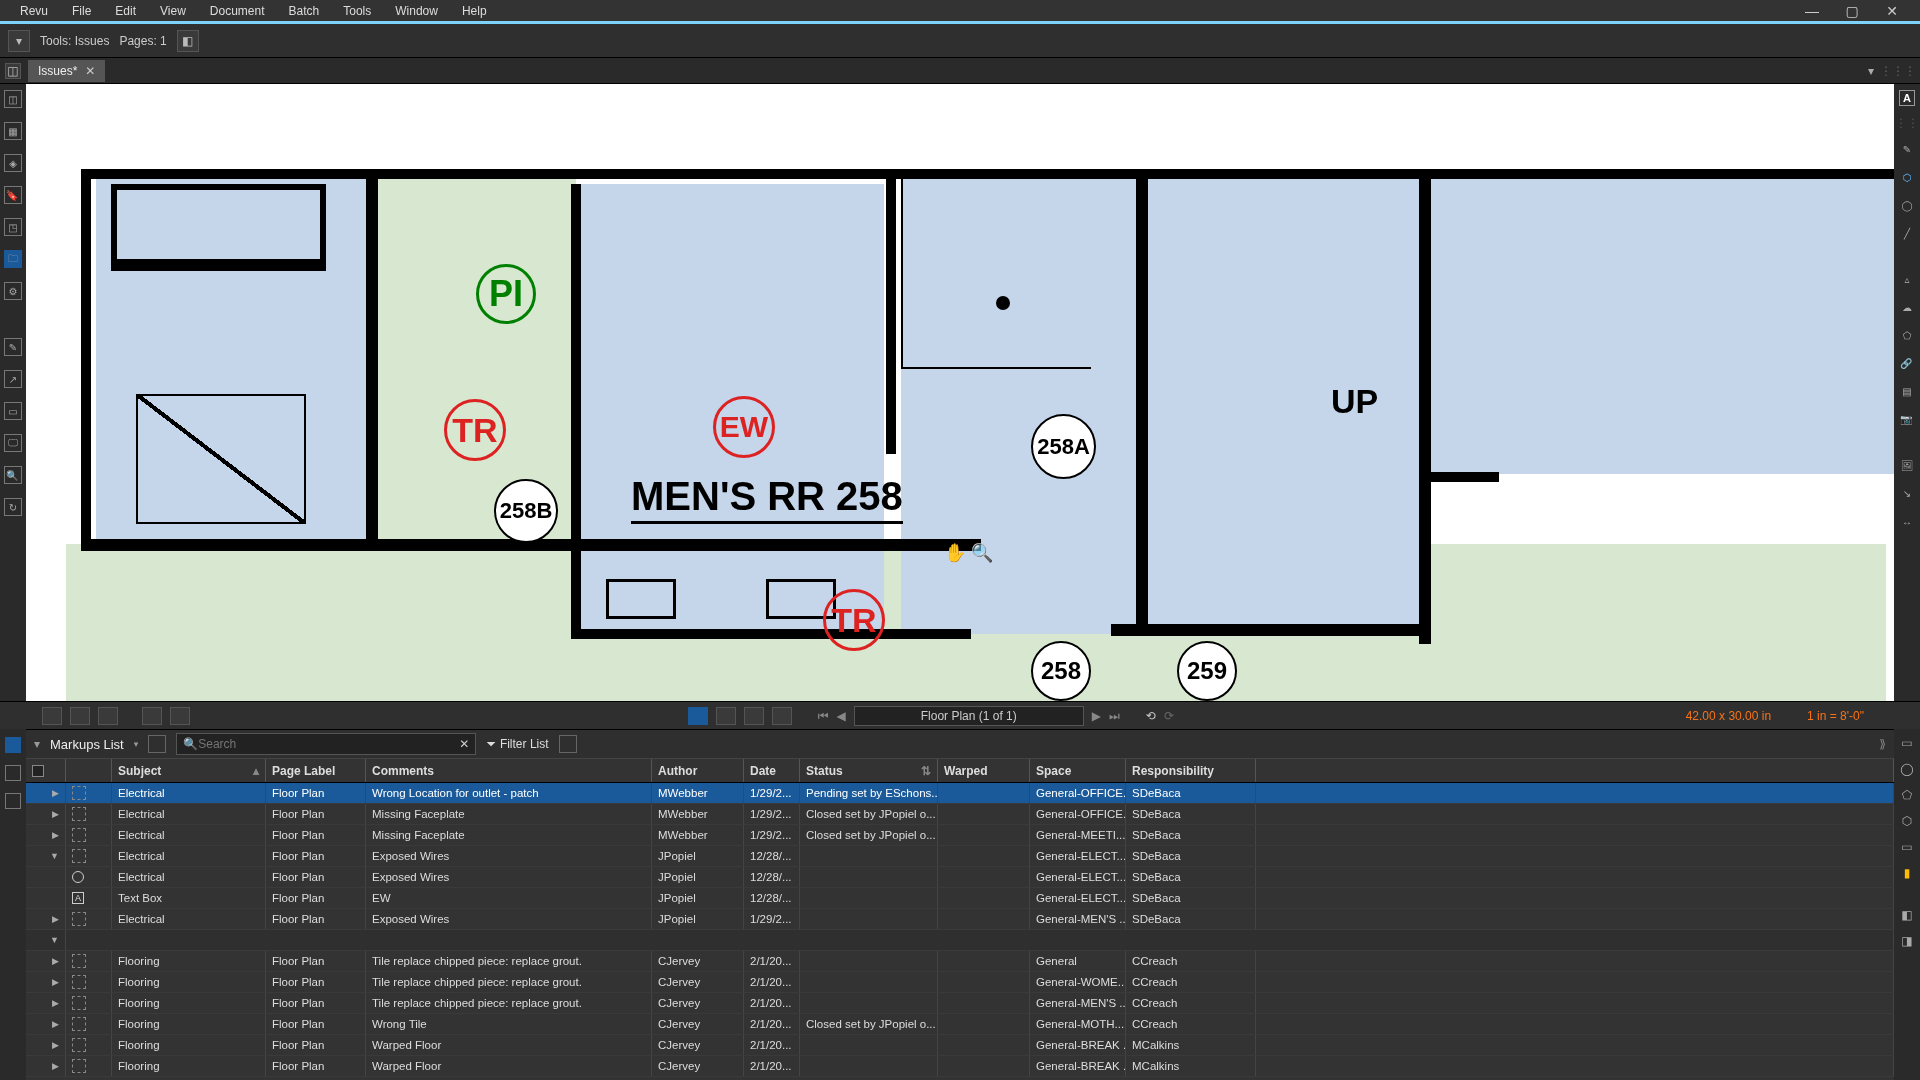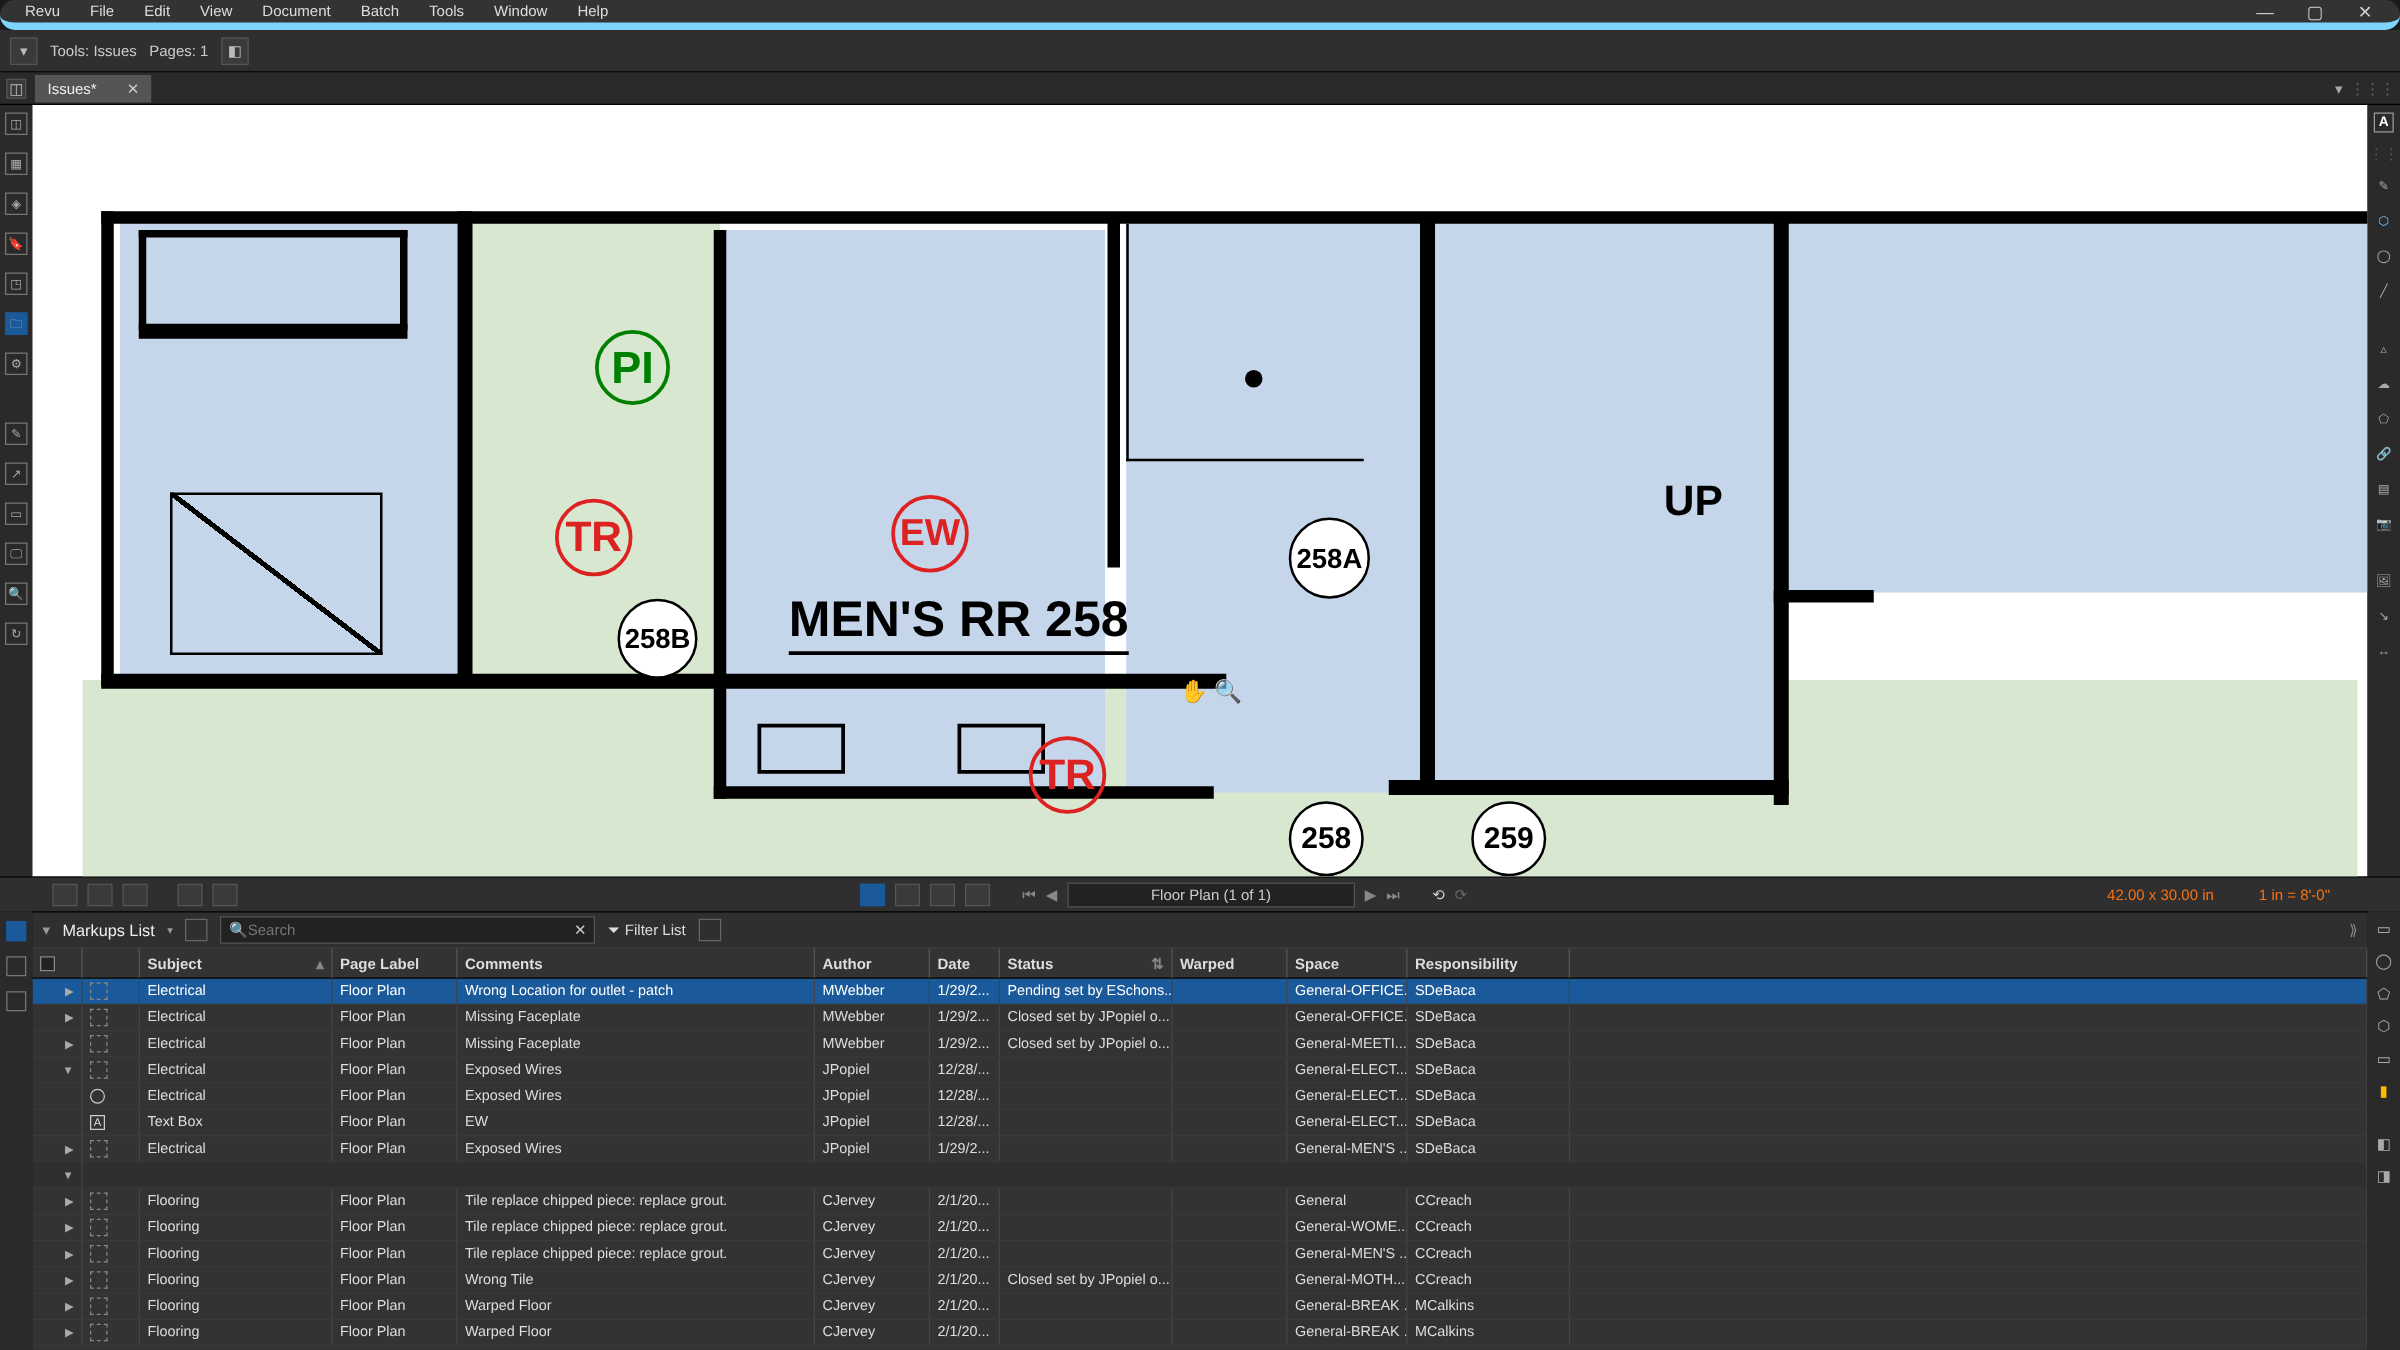--- a/index.html
+++ b/index.html
@@ -1,26 +1,26 @@
 <!DOCTYPE html>
 <html><head>
 <meta charset="utf-8">
 <style>
 * { margin:0; padding:0; box-sizing:border-box; font-family:"Segoe UI",Arial,sans-serif; }
 body { background:#1a1a1a; color:#ccc; font-size:12px; overflow:hidden; width:1920px; height:1080px; }
-.menubar { height:24px; background:#333; display:flex; align-items:center; padding:0 8px; border-bottom:6px solid #7dd3fc;border-radius:12px; }
+.menubar { height:24px; background:#333; display:flex; align-items:center; padding:0 8px; border-bottom:3px solid #7dd3fc; }
 .menubar .mitem { padding:0 12px; color:#ddd; cursor:pointer; line-height:24px; }
 .menubar .spacer { flex:1; }
 .winbtn { width:40px; text-align:center; color:#ccc; cursor:pointer; font-size:14px; }
 .toolbar2 { height:34px; background:#2f2f2f; display:flex; align-items:center; padding:0 8px; gap:10px; border-bottom:1px solid #000; }
 .tb2-btn { width:22px; height:22px; background:#3a3a3a; border:1px solid #555; display:flex; align-items:center; justify-content:center; color:#bbb; }
 .tb2-lbl { color:#ccc; }
 .tabbar { height:26px; background:#2a2a2a; display:flex; align-items:center; border-bottom:1px solid #000; }
 .sidepad { width:26px; background:#2a2a2a; display:flex; align-items:center; justify-content:center; }
-.tab { background:#555; color:#eee; padding:3px 10px; display:flex; align-items:center; gap:24px; font-size:12px; height:22px; margin-left:2px; }
+.tab { background:#555; color:#eee; padding:3px 10px; display:flex; align-items:center; gap:8px; font-size:12px; height:22px; margin-left:2px; }
 .tab .x { color:#ccc; cursor:pointer; }
 .main { display:flex; height:617px; }
 .leftbar { width:26px; background:#2a2a2a; display:flex; flex-direction:column; align-items:center; gap:14px; padding-top:6px; }
 .rightbar { width:26px; background:#2a2a2a; display:flex; flex-direction:column; align-items:center; gap:10px; padding-top:6px; position:relative; }
 .leftbar .ic, .rightbar .ic { width:18px; height:18px; border:1px solid #777; display:flex; align-items:center; justify-content:center; color:#aaa; font-size:10px; }
 .leftbar .ic.active { background:#1a5a9a; border-color:#1a5a9a; }
 .rightbar .riA { color:#fff; border:1px solid #999; width:16px; height:16px; font-weight:bold; font-size:11px; display:flex; align-items:center; justify-content:center;}
 .canvas { flex:1; background:#fff; position:relative; overflow:hidden; }
 .floorplan { position:absolute; inset:0; }
 .statusbar { height:28px; background:#2f2f2f; display:flex; align-items:center; padding:0 8px; gap:8px; border-top:1px solid #000; }

